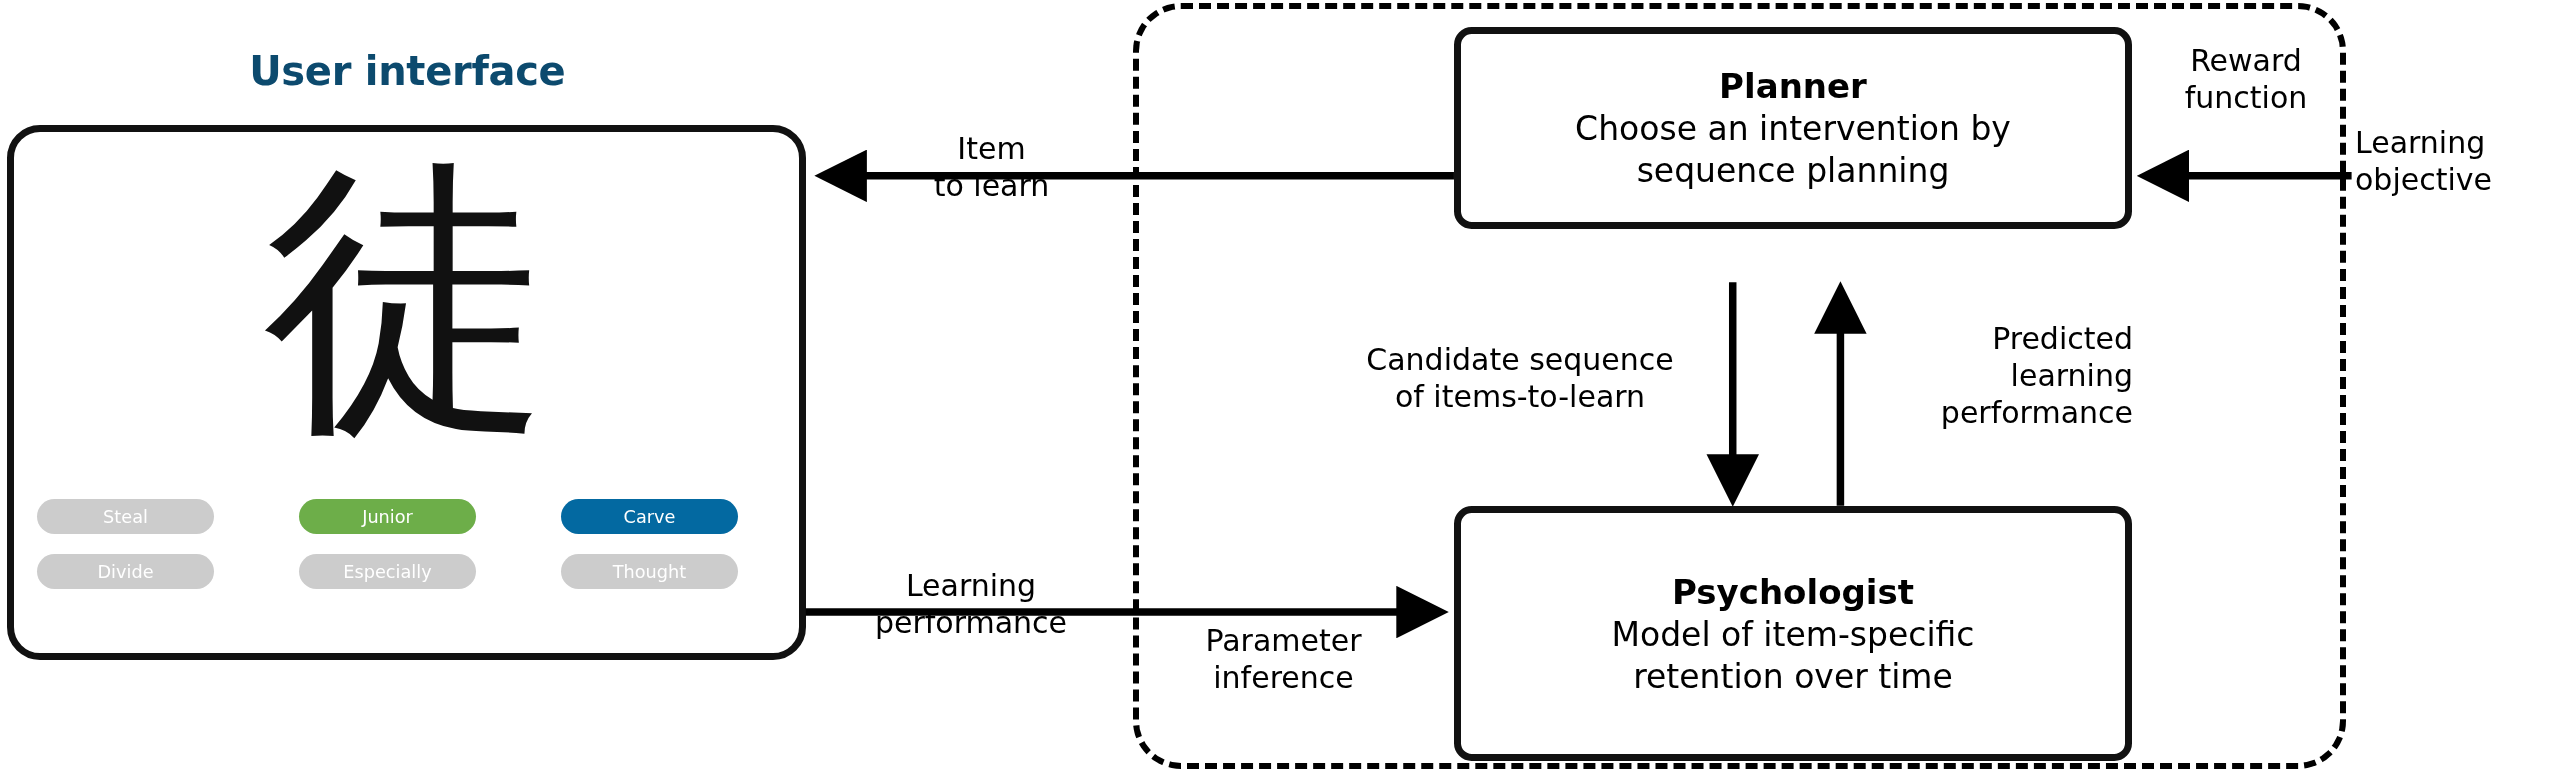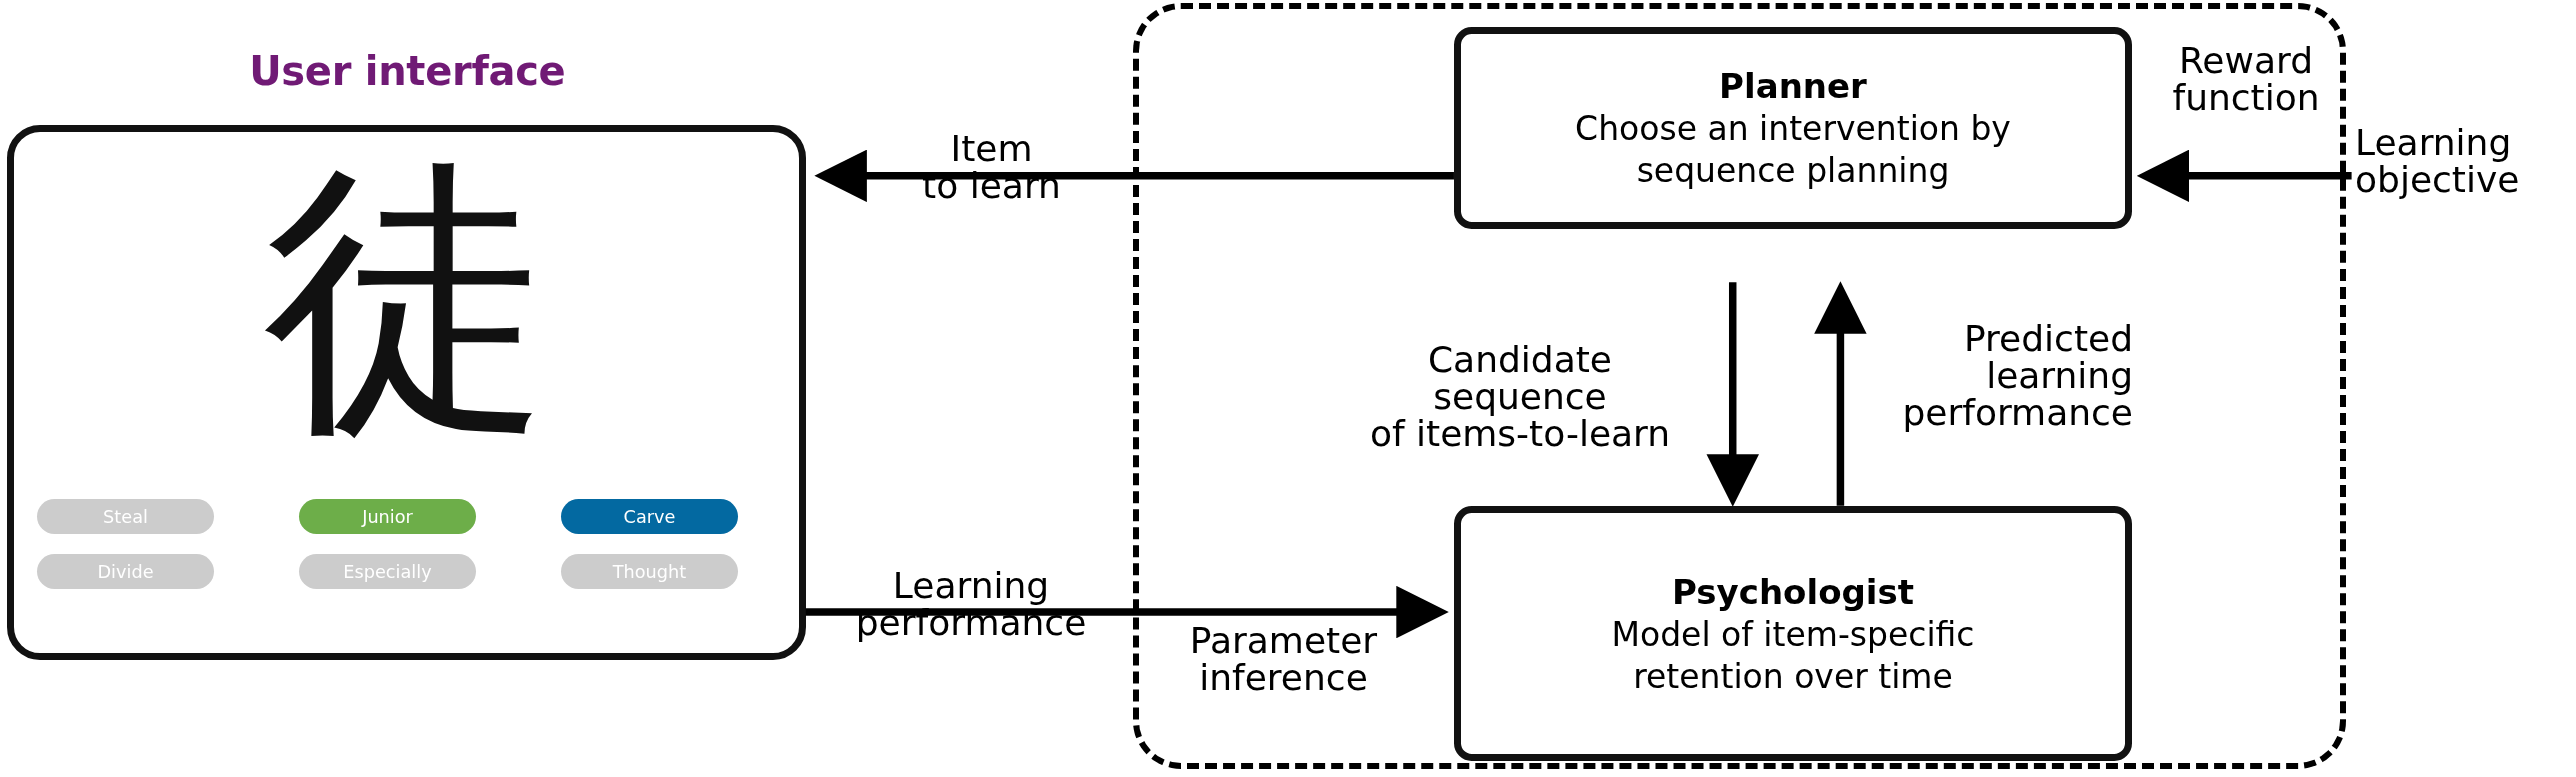--- a/index.html
+++ b/index.html
@@ -20,21 +20,21 @@
   .abs { position: absolute; }
 
   
   #ui-title {
     left: 6.8px;
     top: 48px;
     width: 801px;
     text-align: center;
     font-size: 40px;
     font-weight: bold;
-    color: #701a75;
+    color: #0c4a6e;
     font-family: "DejaVu Sans", sans-serif;
     letter-spacing: -0.3px;
   }
 
   
   #ui-panel {
     left: 6.8px;
     top: 125px;
     width: 799px;
     height: 535px;
@@ -124,21 +124,21 @@
   }
   .module-desc {
     font-size: 33px;
     color: #000000;
     line-height: 42px;
     font-family: "DejaVu Sans", sans-serif;
   }
 
   
   .edge-label {
-    font-size: 36px;
+    font-size: 30px;
     line-height: 37px;
     color: #000000;
     text-align: center;
     font-family: "DejaVu Sans", sans-serif;
     white-space: pre-line;
   }
   #lbl-item-to-learn   { left: 879px; top: 130px;  width: 225px; }
   #lbl-learning-perf   { left: 845px; top: 567px;  width: 252px; }
   #lbl-param-inference { left: 1171px; top: 622px;  width: 225px; }
   #lbl-candidate-seq   { left: 1336px; top: 341px;  width: 368px; }

